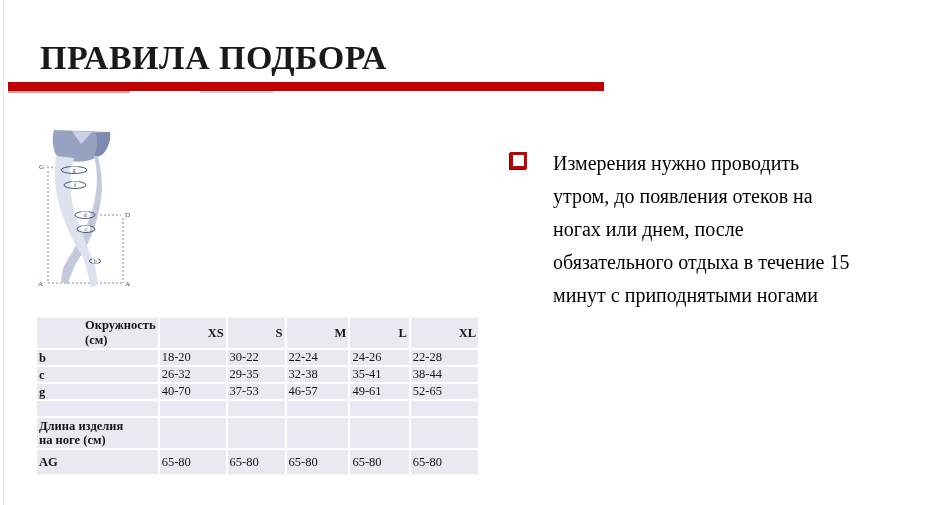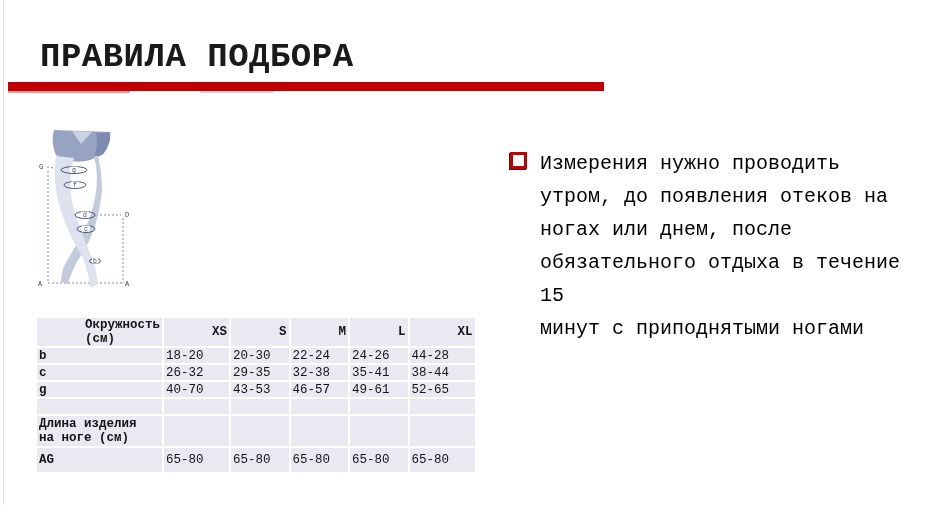--- a/index.html
+++ b/index.html
@@ -1,18 +1,18 @@
 <!DOCTYPE html>
 <html><head>
 <meta charset="utf-8">
 <style>
   html,body { margin:0; padding:0; background:#ffffff; }
   .slide {
     position:relative; width:928px; height:505px; background:#ffffff;
-    font-family:Liberation Mono, monospace; overflow:hidden;
+    font-family:Liberation Serif, serif; overflow:hidden;
   }
   .slide-edge {
     position:absolute; left:3px; top:0; width:1px; height:505px; background:#e4e4e4;
   }
   .page-title {
     position:absolute; left:40px; top:16px; width:620px;
     font-size:34px; font-weight:800; letter-spacing:0.5px; color:#1a1a1a;
     line-height:1.1; white-space:nowrap;
   }
   .red-bar {
@@ -34,21 +34,21 @@
   .bullet-item {
     position:absolute; left:510px; top:147px; width:402px;
     display:flex; align-items:flex-start;
   }
   .bullet-sq {
     flex:0 0 auto; width:11px; height:11px; margin-top:5px;
     border:3px solid #c00101; background:#ffffff;
     box-shadow:-1px 1px 0 #6f0d0d;
   }
   .bullet-text {
-    margin-left:13px; font-size:20px; line-height:33px; color:#000000;
+    margin-left:26px; font-size:20px; line-height:33px; color:#000000;
     white-space:pre-line;
   }
   table.size-table {
     position:absolute; left:35px; top:316px;
     border-collapse:separate; border-spacing:2px;
     font-size:12.5px; color:#141414;
   }
   table.size-table th, table.size-table td {
     background:#e9e9f2; text-align:left; vertical-align:middle;
     padding:0 2px; height:15px; font-weight:normal;
@@ -145,37 +145,37 @@
       <th>Окружность (см)</th>
       <th>XS</th>
       <th>S</th>
       <th>M</th>
       <th>L</th>
       <th>XL</th>
     </tr>
     <tr>
       <td class="rowlabel">b</td>
       <td>18-20</td>
-      <td>20-30</td>
+      <td>30-22</td>
       <td>22-24</td>
       <td>24-26</td>
-      <td>44-28</td>
+      <td>22-28</td>
     </tr>
     <tr>
       <td class="rowlabel">c</td>
       <td>26-32</td>
       <td>29-35</td>
       <td>32-38</td>
       <td>35-41</td>
       <td>38-44</td>
     </tr>
     <tr>
       <td class="rowlabel">g</td>
       <td>40-70</td>
-      <td>43-53</td>
+      <td>37-53</td>
       <td>46-57</td>
       <td>49-61</td>
       <td>52-65</td>
     </tr>
     <tr>
       <td class="rowlabel"></td>
       <td></td>
       <td></td>
       <td></td>
       <td></td>

